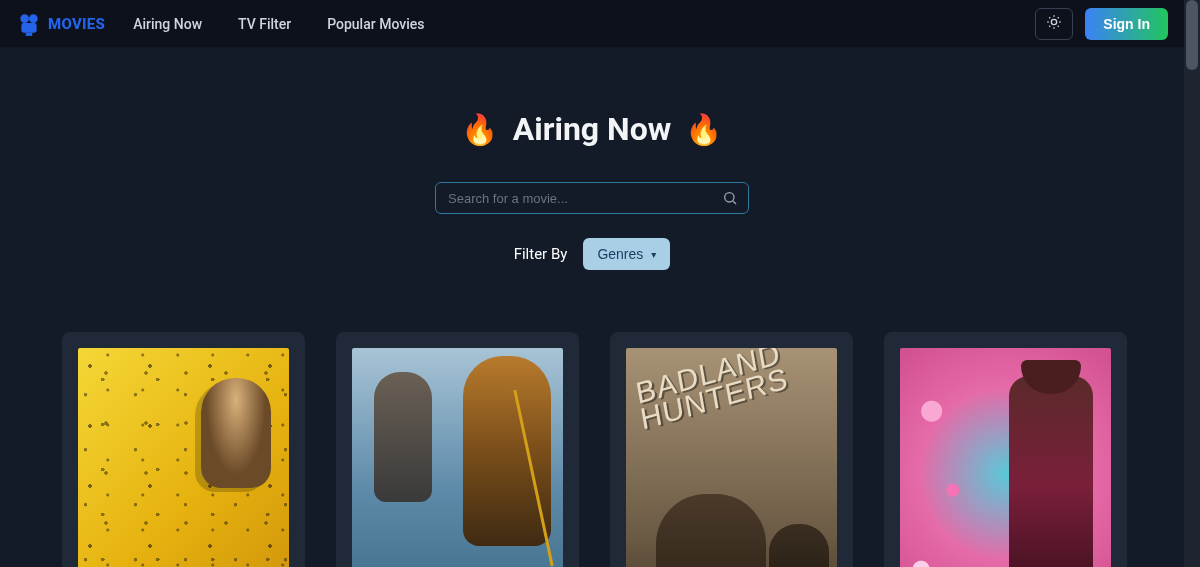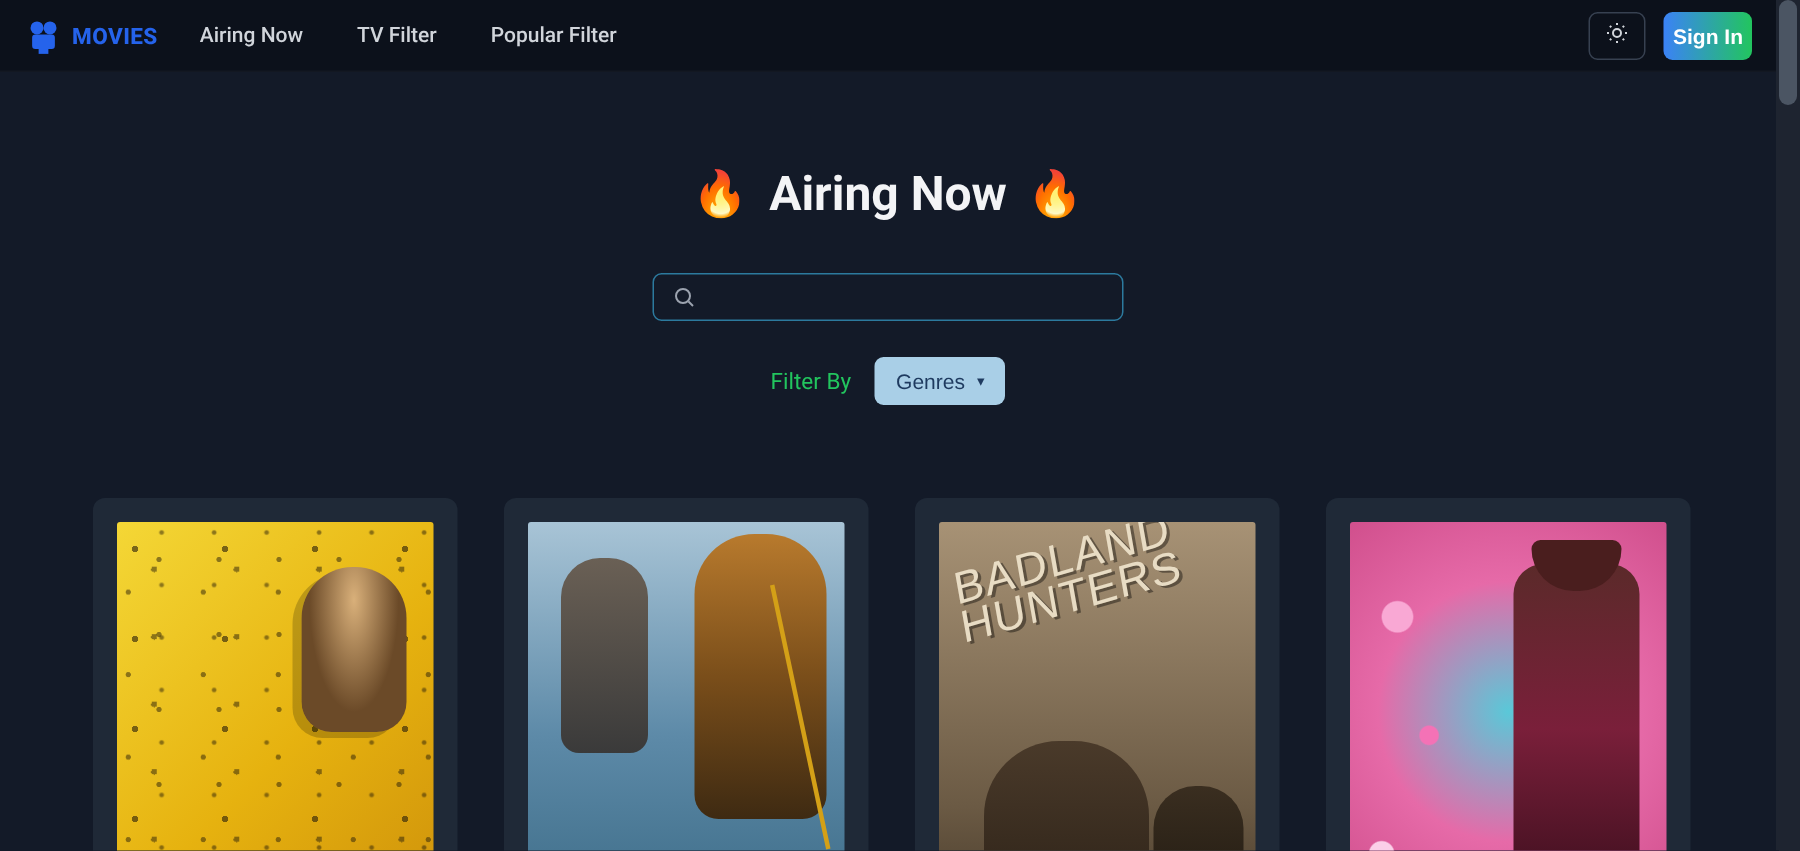--- a/index.html
+++ b/index.html
@@ -82,21 +82,21 @@
     border: 1px solid #374151;
     border-radius: 6px;
     background: transparent;
     display: flex;
     align-items: center;
     justify-content: center;
     cursor: pointer;
   }
   .signin-btn {
     height: 32px;
-    padding: 0 6px;
+    padding: 0 18px;
     background: linear-gradient(90deg, #3b82f6, #22c55e);
     color: #fff;
     border: none;
     border-radius: 6px;
     font-size: 14px;
     font-weight: 600;
     cursor: pointer;
   }
   .hero {
     text-align: center;
@@ -141,21 +141,21 @@
   }
   .filter-row {
     margin-top: 24px;
     display: flex;
     align-items: center;
     justify-content: center;
     gap: 16px;
   }
   .filter-label {
     font-size: 15px;
-    color: #22c55e;
+    color: #ffffff;
   }
   .genres-btn {
     background: #a9cfe7;
     color: #1e3a5f;
     border: none;
     border-radius: 6px;
     height: 32px;
     padding: 0 14px;
     font-size: 14px;
     font-weight: 400;
@@ -321,21 +321,21 @@
           <circle cx="16" cy="7" r="4"></circle>
           <rect x="5" y="11" width="14" height="9" rx="2"></rect>
           <rect x="9" y="20" width="6" height="3"></rect>
         </svg>
       </span>
       <span class="logo-text">MOVIES</span>
     </div>
     <div class="nav-links">
       <a class="nav-link">Airing Now</a>
       <a class="nav-link">TV Filter</a>
-      <a class="nav-link">Popular Filter</a>
+      <a class="nav-link">Popular Movies</a>
     </div>
     <div class="nav-right">
       <button class="theme-btn">
         <span>
           <svg width="16" height="16" viewBox="0 0 24 24" fill="none" stroke="#d1d5db" stroke-width="2">
             <circle cx="12" cy="12" r="4"></circle>
             <line x1="12" y1="2" x2="12" y2="4"></line>
             <line x1="12" y1="20" x2="12" y2="22"></line>
             <line x1="4.9" y1="4.9" x2="6.3" y2="6.3"></line>
             <line x1="17.7" y1="17.7" x2="19.1" y2="19.1"></line>
@@ -351,20 +351,21 @@
   </nav>
 
   <div class="hero">
     <h1 class="hero-title">
       <span class="fire">🔥</span>
       <span>Airing Now</span>
       <span class="fire">🔥</span>
     </h1>
 
     <div class="search-wrap">
+      <input class="search-input" placeholder="Search for a movie..." style="">
       <span class="search-icon">
         <svg width="16" height="16" viewBox="0 0 24 24" fill="none" stroke="currentColor" stroke-width="2">
           <circle cx="11" cy="11" r="7"></circle>
           <line x1="21" y1="21" x2="16.5" y2="16.5"></line>
         </svg>
       </span>
     </div>
 
     <div class="filter-row">
       <span class="filter-label">Filter By</span>

